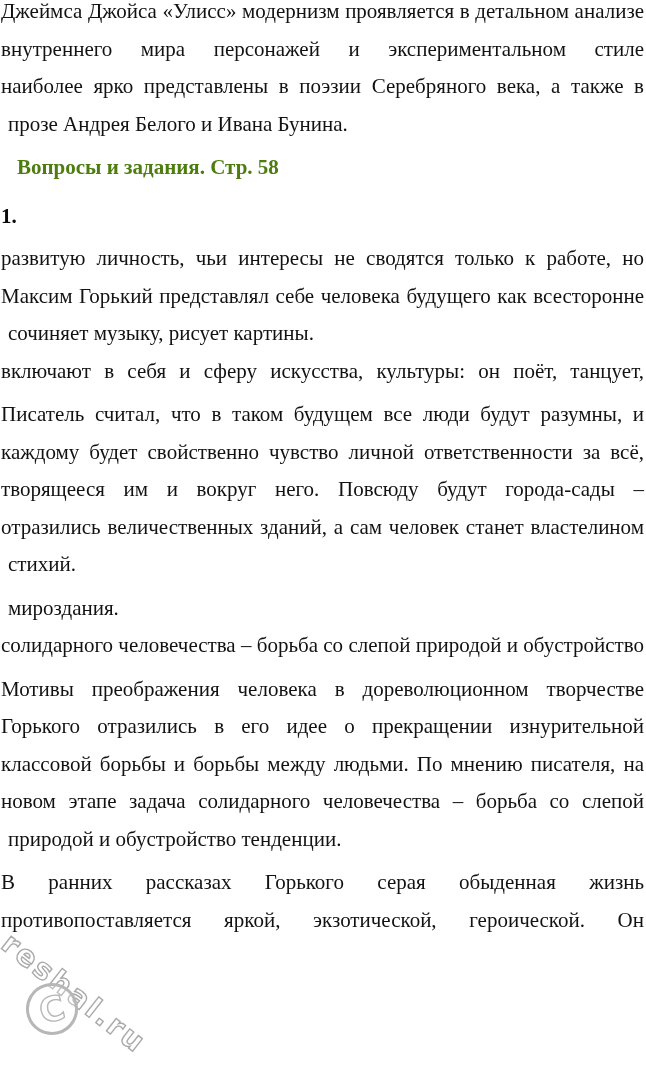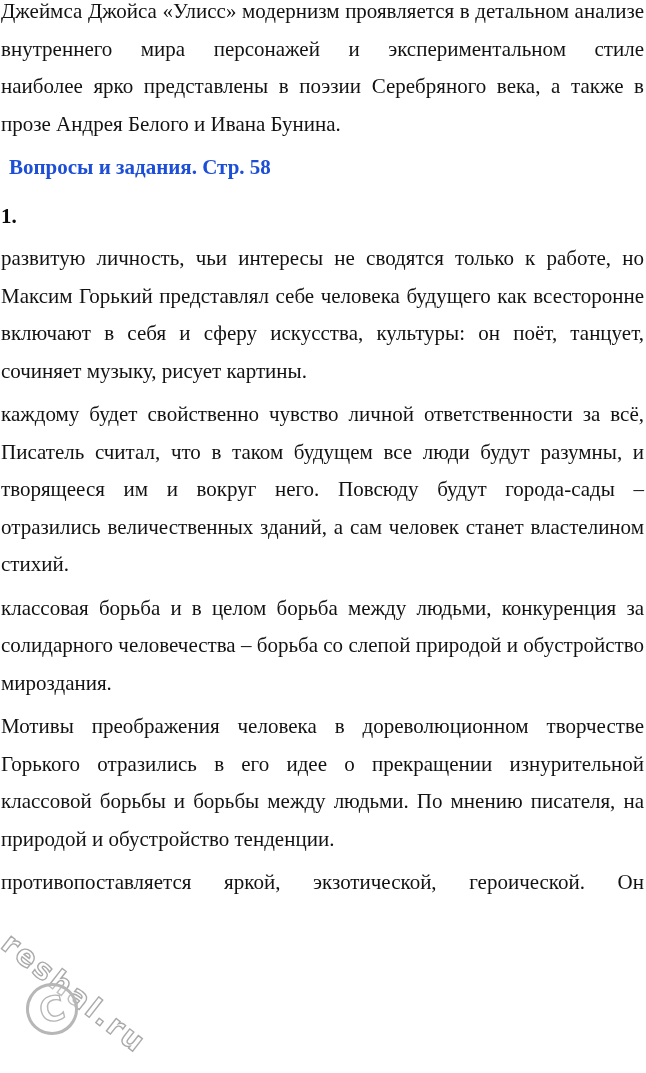--- a/index.html
+++ b/index.html
@@ -20,26 +20,26 @@
     font-size: 21px;
     color: #121212;
   }
   .para.first { margin-top: -7px; }
   .ln {
     display: block;
     line-height: 37.5px;
     text-align: justify;
     text-align-last: justify;
   }
-  .ln.last { text-align-last: left; }
+  .ln.last { text-align-last: left; margin-left: 7px; }
   .heading {
     font-weight: 700;
     font-size: 21px;
-    color: #1d4ed8;
-    margin: 0 0 11px 8px;
+    color: #4d7c0f;
+    margin: 0 0 11px 16px;
     line-height: 37.5px;
   }
   .qnum {
     font-weight: 700;
     font-size: 21px;
     color: #0a0a0a;
     margin: 0 0 5px 0;
     line-height: 37.5px;
   }
   
@@ -93,46 +93,47 @@
     <span class="ln last">прозе Андрея Белого и Ивана Бунина.</span>
   </p>
 
   <p class="heading">Вопросы и задания. Стр. 58</p>
 
   <p class="qnum">1.</p>
 
   <p class="para">
     <span class="ln">развитую личность, чьи интересы не сводятся только к работе, но</span>
     <span class="ln">Максим Горький представлял себе человека будущего как всесторонне</span>
+    <span class="ln last">сочиняет музыку, рисует картины.</span>
     <span class="ln">включают в себя и сферу искусства, культуры: он поёт, танцует,</span>
-    <span class="ln last">сочиняет музыку, рисует картины.</span>
   </p>
 
   <p class="para">
+    <span class="ln">Писатель считал, что в таком будущем все люди будут разумны, и</span>
     <span class="ln">каждому будет свойственно чувство личной ответственности за всё,</span>
-    <span class="ln">Писатель считал, что в таком будущем все люди будут разумны, и</span>
     <span class="ln">творящееся им и вокруг него. Повсюду будут города-сады –</span>
     <span class="ln">отразились величественных зданий, а сам человек станет властелином</span>
     <span class="ln last">стихий.</span>
   </p>
 
   <p class="para">
-    <span class="ln">классовая борьба и в целом борьба между людьми, конкуренция за</span>
+    <span class="ln last">мироздания.</span>
     <span class="ln">солидарного человечества – борьба со слепой природой и обустройство</span>
-    <span class="ln last">мироздания.</span>
   </p>
 
   <p class="para">
     <span class="ln">Мотивы преображения человека в дореволюционном творчестве</span>
     <span class="ln">Горького отразились в его идее о прекращении изнурительной</span>
     <span class="ln">классовой борьбы и борьбы между людьми. По мнению писателя, на</span>
+    <span class="ln">новом этапе задача солидарного человечества – борьба со слепой</span>
     <span class="ln last">природой и обустройство тенденции.</span>
   </p>
 
   <p class="para">
+    <span class="ln">В ранних рассказах Горького серая обыденная жизнь</span>
     <span class="ln">противопоставляется яркой, экзотической, героической. Он</span>
   </p>
 
 </div>
 
 <div class="wm-layer">
   <div class="wm-text">reshal.ru</div>
   <div class="wm-copy">C</div>
 </div>
 

